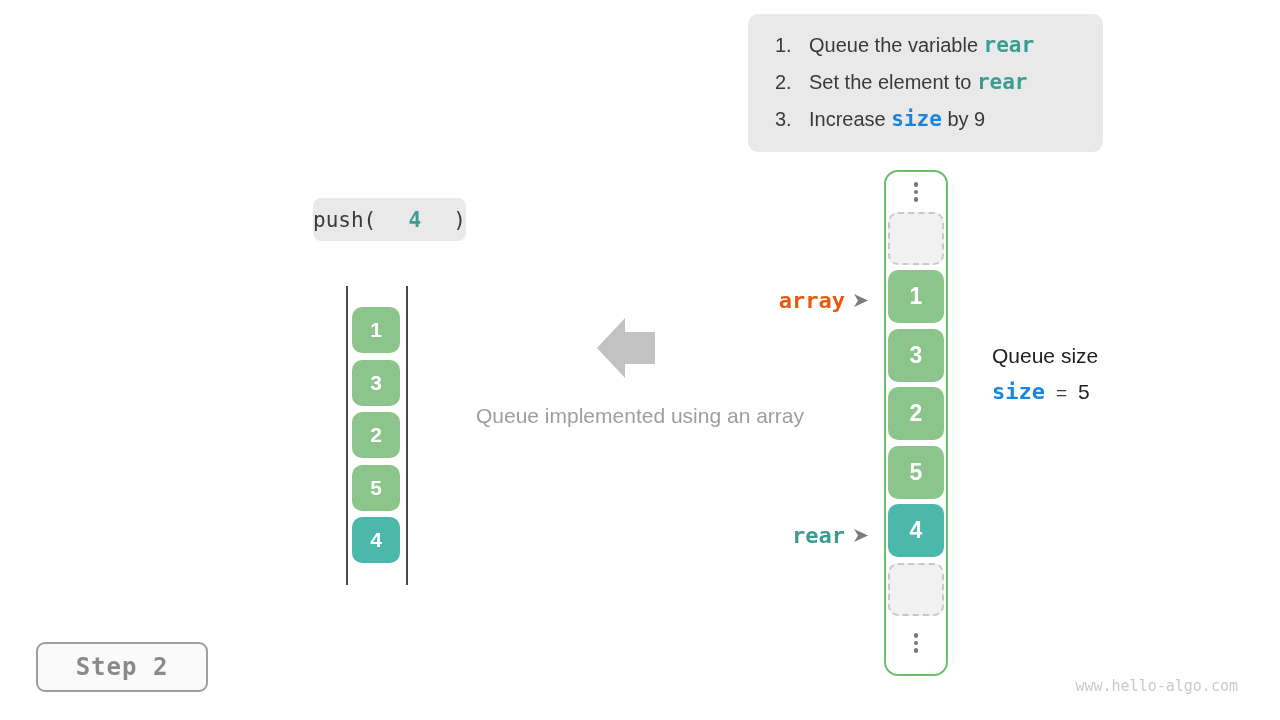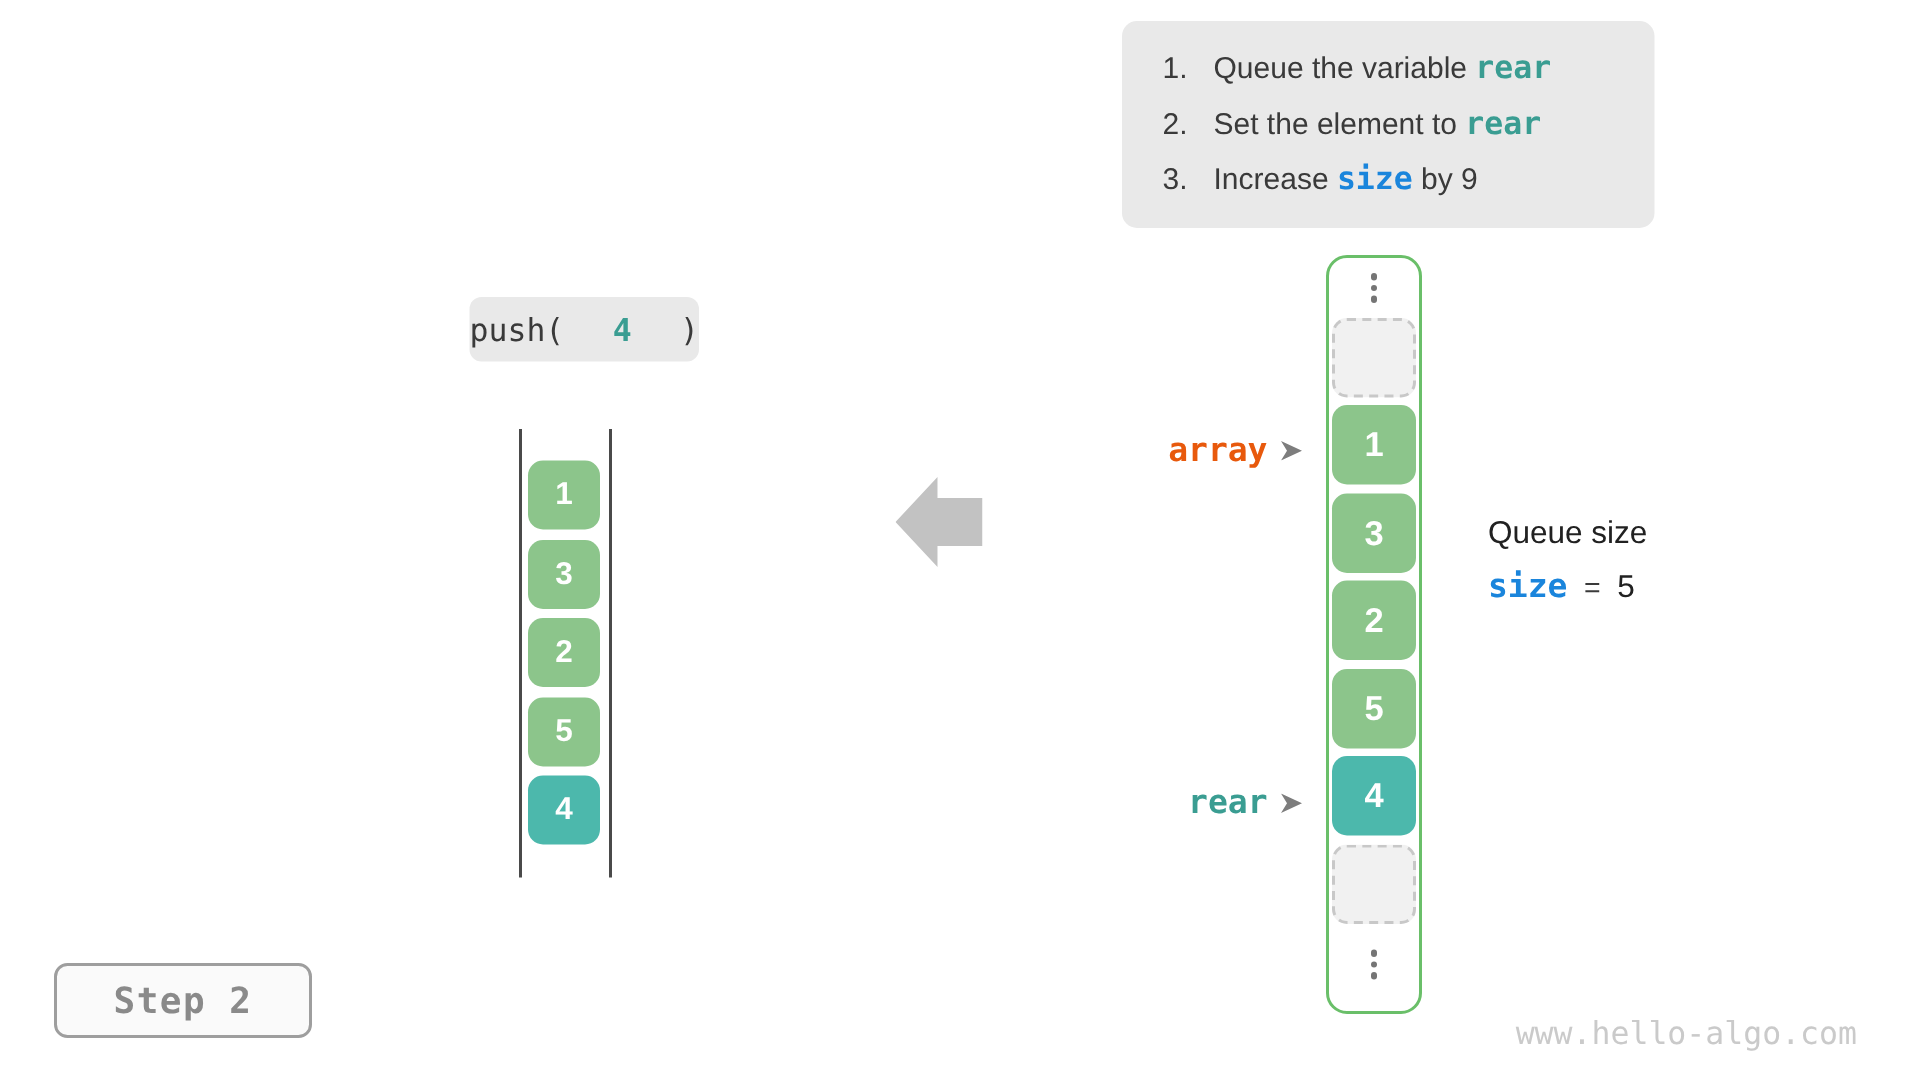--- a/index.html
+++ b/index.html
@@ -213,21 +213,21 @@
     font-size: 24px;
     letter-spacing: 1px;
     color: var(--step-text);
   }
 
   
   .watermark {
     position: absolute;
     right: 42px; top: 677px;
     font-family: "DejaVu Sans Mono", monospace;
-    font-size: 21px;
+    font-size: 15px;
     color: var(--watermark-gray);
   }
 </style>
 </head>
 <body>
 
 <div class="canvas">
 
   <div class="instruction-box" id="instructionBox">
       <div class="instr-line">
@@ -257,20 +257,21 @@
       <div class="lq-cell bg-green">3</div>
       <div class="lq-cell bg-green">2</div>
       <div class="lq-cell bg-green">5</div>
       <div class="lq-cell bg-teal">4</div>
     </div>
 
   <svg class="arrow-icon" width="58" height="60" viewBox="0 0 58 60">
     <polygon points="0,30 28,0 28,14 58,14 58,46 28,46 28,60" fill="#c2c2c2"></polygon>
   </svg>
 
+  <div class="caption">Queue implemented using an array</div>
 
   <div class="array-container" id="arrayView">
       <div class="a-ellipsis pos-top">
         <div class="a-dot"></div>
         <div class="a-dot"></div>
         <div class="a-dot"></div>
       </div>
       <div class="a-cell empty"></div>
       <div class="a-cell bg-green">1</div>
       <div class="a-cell bg-green">3</div>

